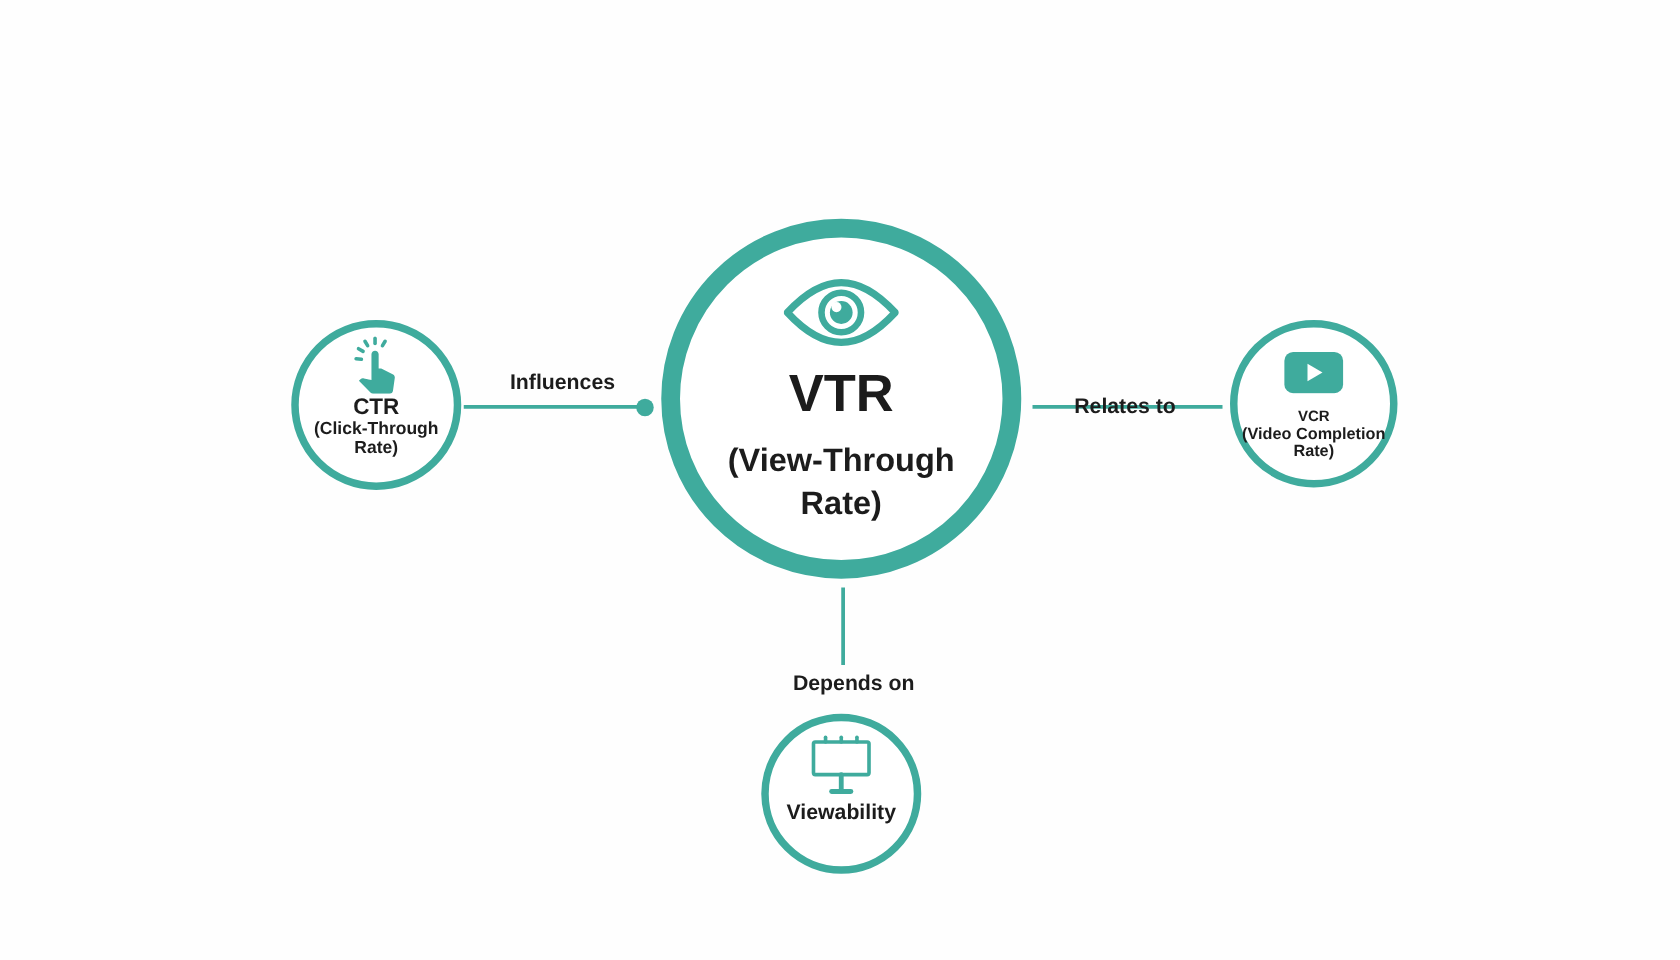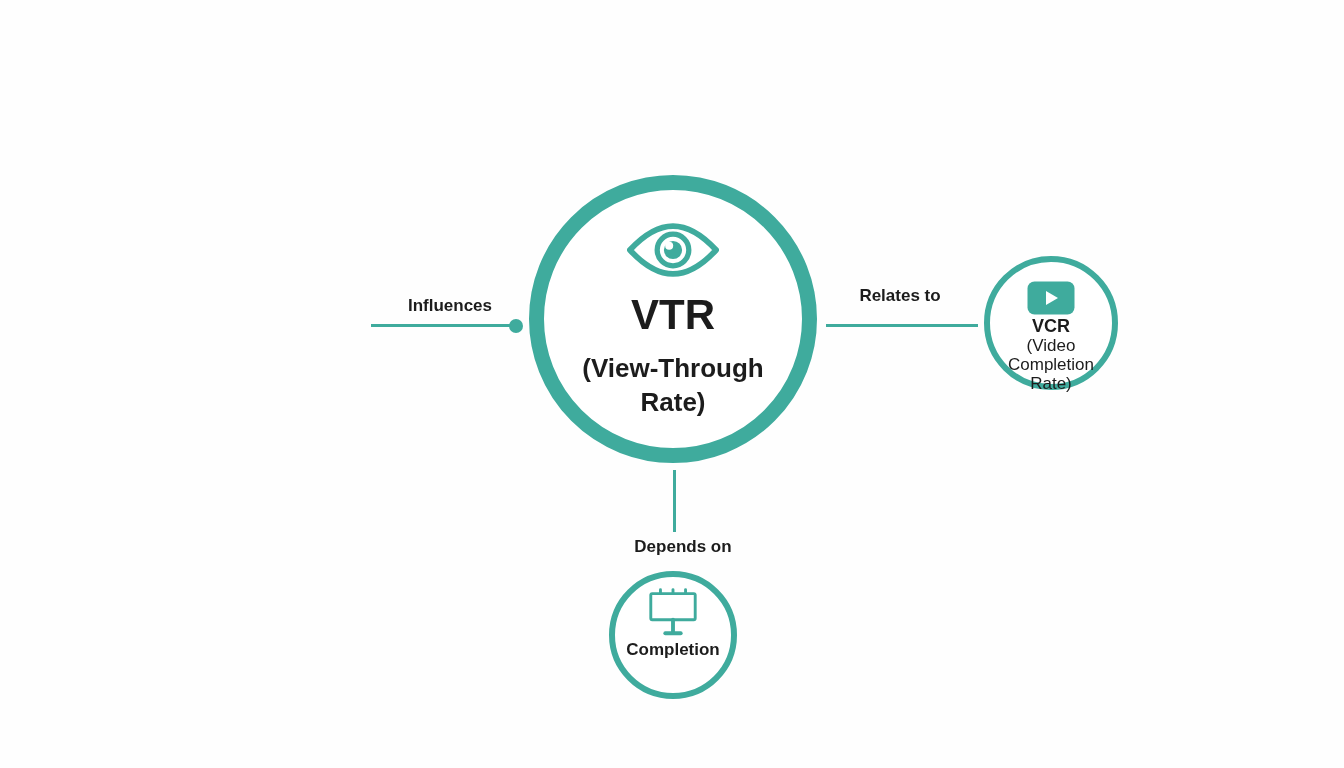--- a/index.html
+++ b/index.html
@@ -63,22 +63,22 @@
   }
   .node-left .abbr { font-size: 18px; font-weight: 800; line-height: 1.05; margin-top: 1px; }
   .node-left .full { font-size: 14px; font-weight: 700; line-height: 1.1; width: 112px; }
 
   
   .node-right {
     left: 984px; top: 256px;
     width: 134px; height: 134px;
     padding-top: 19px;
   }
-  .node-right .abbr { font-size: 18px; font-weight: 800; line-height: 1.05; margin-top: 2px; }
-  .node-right .full { font-size: 17px; font-weight: 400; line-height: 1.12; width: 116px; }
+  .node-right .abbr { font-size: 12px; font-weight: 800; line-height: 1.05; margin-top: 12px; }
+  .node-right .full { font-size: 13px; font-weight: 700; line-height: 1.12; width: 116px; }
 
   
   .node-bottom {
     left: 609px; top: 571px;
     width: 128px; height: 128px;
     padding-top: 6px;
   }
   .node-bottom .single-label { font-size: 17px; font-weight: 700; margin-top: 1px; }
 
   
@@ -97,21 +97,21 @@
   
   .edge-label {
     position: absolute;
     width: 160px;
     text-align: center;
     font-size: 17px;
     font-weight: 700;
     color: var(--ink);
   }
   .label-influences { left: 370px; top: 296px; }
-  .label-relates    { left: 820px; top: 286px; }
+  .label-relates    { left: 820px; top: 315px; }
   .label-depends    { left: 603px; top: 537px; }
 </style>
 </head>
 <body>
 
 <div class="canvas">
 
 
   <div class="edge-line edge-left"></div>
   <div class="edge-dot"></div>
@@ -128,20 +128,36 @@
         <path d="M3 30 Q 26 5 48 5 Q 70 5 93 30 Q 70 55 48 55 Q 26 55 3 30 Z" fill="none" stroke="currentColor" stroke-width="6" stroke-linejoin="round"></path>
         <circle cx="48" cy="30" r="16.5" fill="#ffffff" stroke="currentColor" stroke-width="5.5"></circle>
         <circle cx="48" cy="30" r="9.5" fill="currentColor"></circle>
         <circle cx="44" cy="25.5" r="4.2" fill="#ffffff"></circle>
       </svg>
     </span>
     <div class="abbr">VTR</div>
     <div class="full">(View-Through Rate)</div>
   </div>
 
+  <div class="node node-left">
+    <span class="icon">
+      <svg width="46" height="46" viewBox="0 0 24 24" aria-hidden="true">
+        <g stroke="currentColor" stroke-width="1.5" stroke-linecap="round">
+          <line x1="11.5" y1="0.9" x2="11.5" y2="3"></line>
+          <line x1="7.3" y1="2.1" x2="8.4" y2="3.9"></line>
+          <line x1="4.6" y1="5.2" x2="6.5" y2="6.3"></line>
+          <line x1="3.6" y1="9.4" x2="5.8" y2="9.6"></line>
+          <line x1="15.7" y1="2.1" x2="14.6" y2="3.9"></line>
+        </g>
+        <path fill="currentColor" d="M18.84 15.87l-4.54-2.26c-.17-.07-.35-.11-.54-.11H13v-6c0-.83-.67-1.5-1.5-1.5S10 6.67 10 7.5v10.74c-3.6-.76-3.54-.75-3.67-.75-.31 0-.59.13-.79.33l-.79.8 4.94 4.94c.27.27.65.44 1.06.44h6.79c.75 0 1.33-.55 1.44-1.28l.75-5.27c.01-.07.02-.14.02-.2 0-.62-.38-1.16-.91-1.38z"></path>
+      </svg>
+    </span>
+    <div class="abbr">CTR</div>
+    <div class="full">(Click-Through Rate)</div>
+  </div>
 
   <div class="node node-right">
     <span class="icon">
       <svg width="48" height="34" viewBox="0 0 48 34" aria-hidden="true">
         <rect x="0.5" y="0.5" width="47" height="33" rx="7" fill="currentColor"></rect>
         <path d="M19 10 L31 17 L19 24 Z" fill="#ffffff"></path>
       </svg>
     </span>
     <div class="abbr">VCR</div>
     <div class="full">(Video Completion Rate)</div>
@@ -153,16 +169,16 @@
         <g fill="none" stroke="currentColor" stroke-width="3" stroke-linecap="round">
           <rect x="9" y="11" width="46" height="27" rx="1.5"></rect>
           <path d="M19 11 v-4"></path>
           <path d="M32 11 v-4"></path>
           <path d="M45 11 v-4"></path>
           <path d="M32 38 v12" stroke-width="4"></path>
           <path d="M24 52 h16" stroke-width="4"></path>
         </g>
       </svg>
     </span>
-    <div class="single-label">Completion</div>
+    <div class="single-label">Viewability</div>
   </div>
 
 </div>
 
 </body></html>

